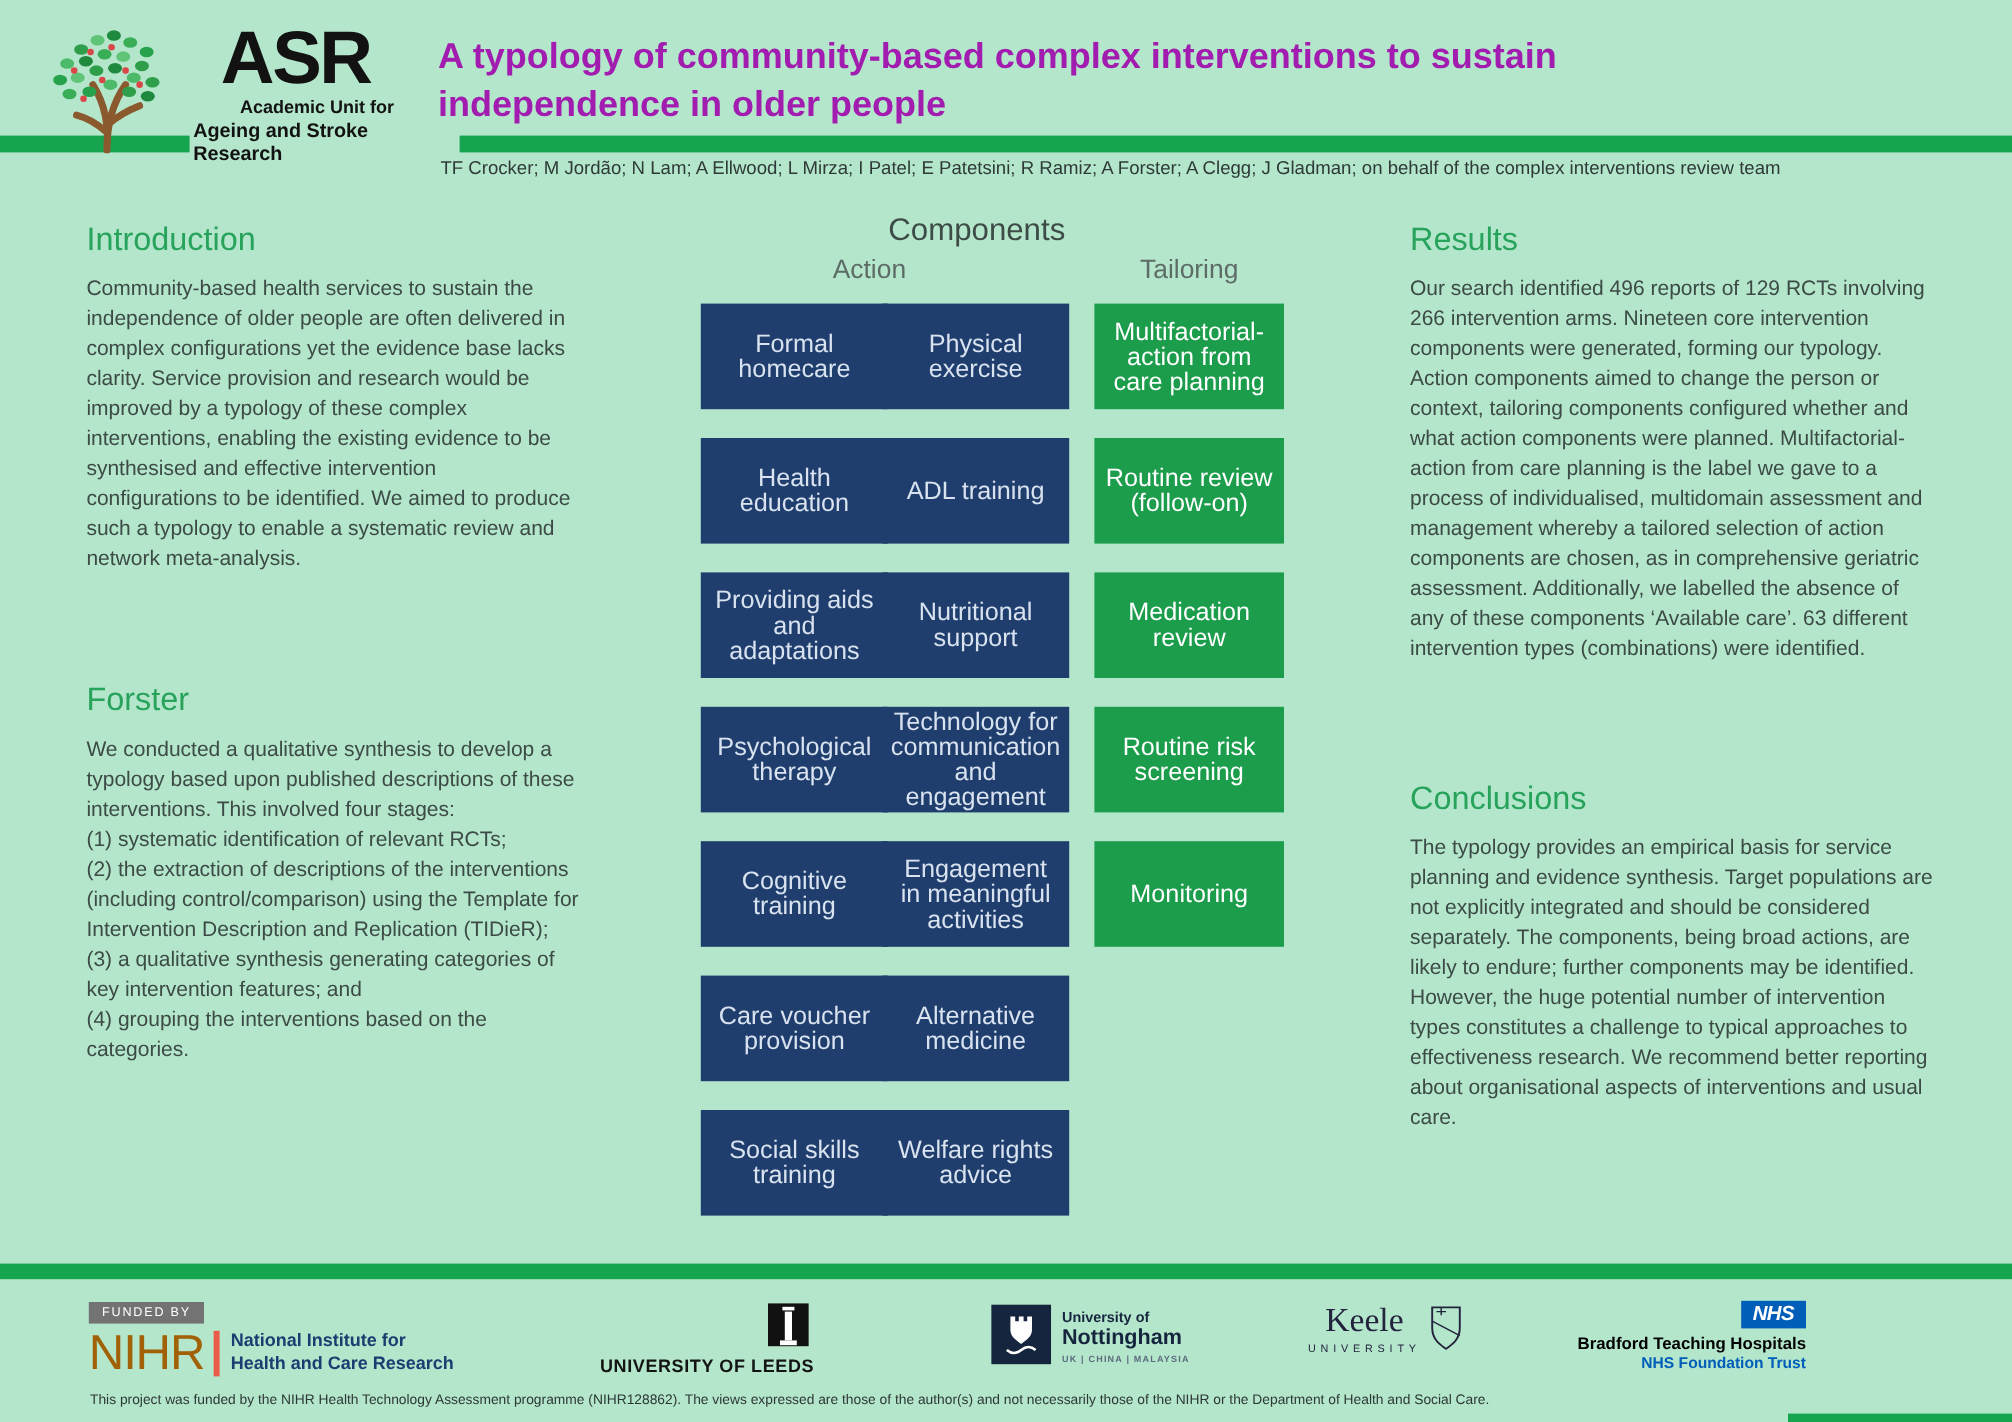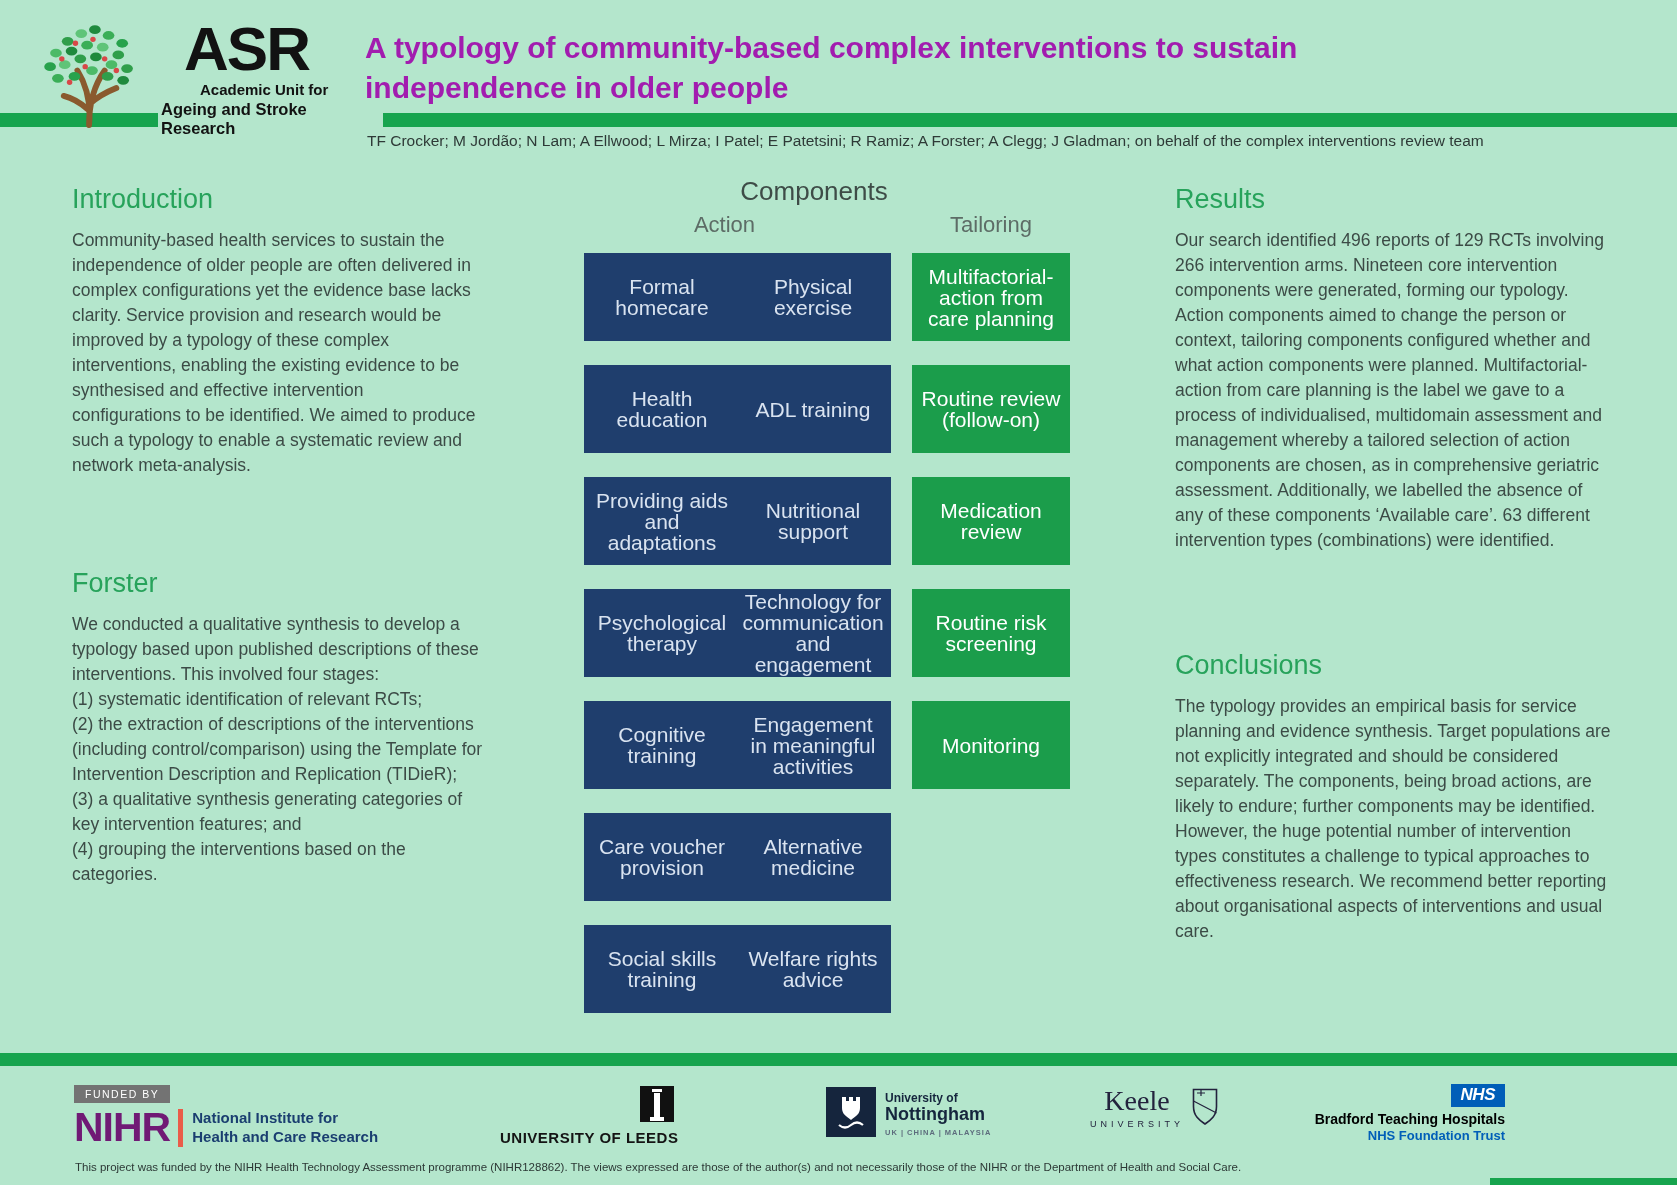--- a/index.html
+++ b/index.html
@@ -41,21 +41,21 @@
     text-align: center; font-size: 21px; line-height: 21px; padding: 20px 8px;
   }
   .box-blue { background: #1f3e6d; color: #d9e3f0; }
   .box-green { background: #1b9d4b; color: #ffffff; }
   
   .footer-band { position: absolute; left: 0; top: 1053px; width: 100%; height: 13px; background: #17a44e; }
   .corner-strip { position: absolute; left: 1490px; top: 1178px; width: 187px; height: 7px; background: #17a44e; }
   .nihr { position: absolute; left: 74px; top: 1084px; }
   .funded-badge { display: inline-block; background: #737373; color: #fff; font-size: 10.5px; font-weight: 400; letter-spacing: 1.5px; padding: 3px 11px; }
   .nihr-row { display: flex; align-items: center; margin-top: 4px; }
-  .nihr-acronym { font-size: 41px; font-weight: 700; color: #701a75; letter-spacing: -1px; line-height: 1; }
+  .nihr-acronym { font-size: 41px; font-weight: 400; color: #a16207; letter-spacing: -1px; line-height: 1; }
   .nihr-bar { width: 5px; height: 38px; background: #ea5c49; margin: 0 9px 0 8px; }
   .nihr-name { font-size: 15px; font-weight: 700; color: #1a3e70; line-height: 1.25; }
   .leeds { position: absolute; left: 500px; top: 1086px; width: 176px; }
   .leeds-sq { margin-left: 140px; }
   .leeds-name { font-size: 15px; font-weight: 700; color: #141414; letter-spacing: 0.5px; margin-top: 3px; white-space: nowrap; }
   .nottingham { position: absolute; left: 826px; top: 1087px; display: flex; align-items: flex-end; }
   .nott-text { margin-left: 9px; padding-top: 3px; color: #15253d; }
   .nott-l1 { font-size: 12px; font-weight: 700; }
   .nott-l2 { font-size: 18px; font-weight: 700; line-height: 1.05; }
   .nott-l3 { font-size: 7.5px; font-weight: 600; letter-spacing: 1px; color: #5d6c7d; margin-top: 4px; }

